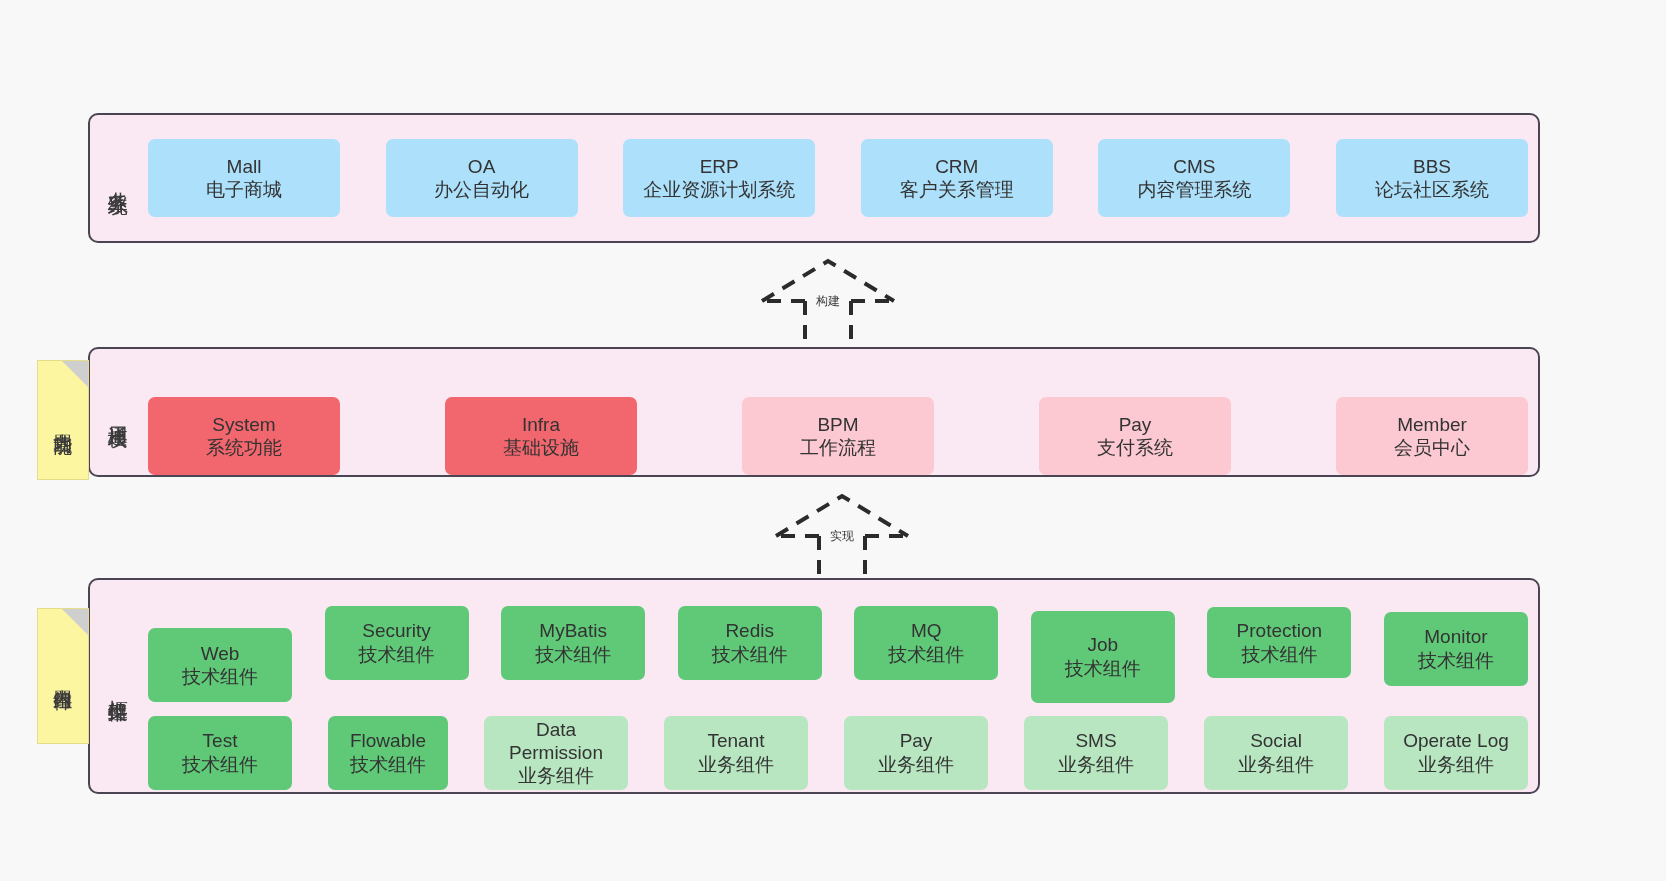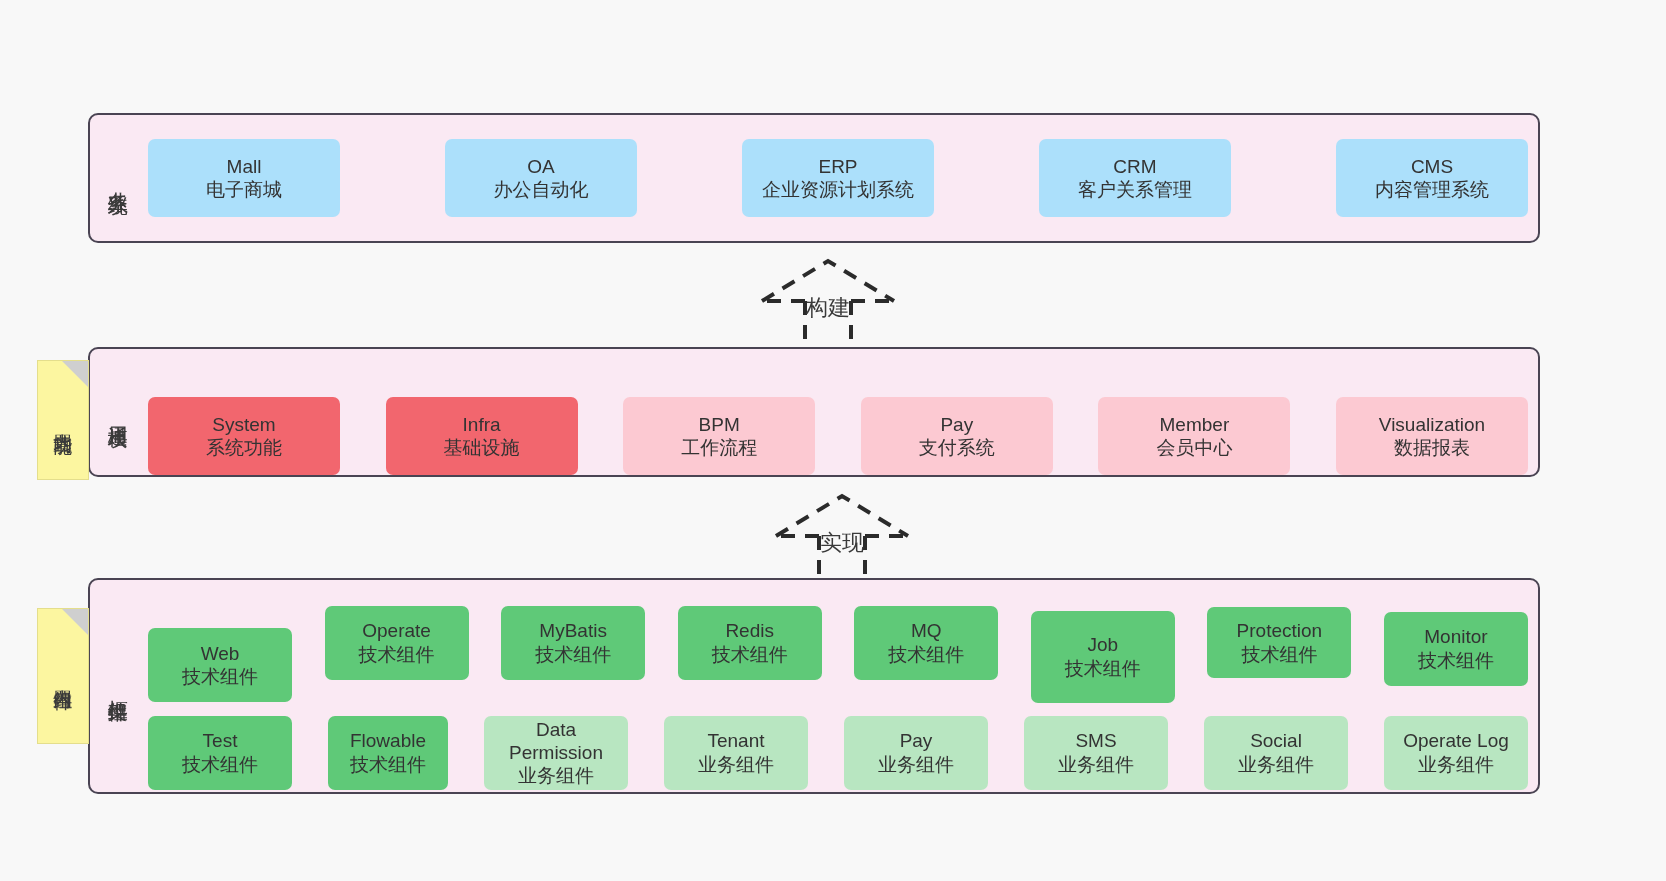--- a/index.html
+++ b/index.html
@@ -110,21 +110,21 @@
 
   
   .gen-arrow {
     position: absolute;
     z-index: 2;
   }
   .gen-arrow .gen-label {
     position: absolute;
     left: 50%;
     transform: translateX(-50%);
-    font-size: 22px;
+    font-size: 12px;
     color: #3a3a3a;
     background: transparent;
     white-space: nowrap;
     padding: 0 2px;
   }
 </style>
 </head>
 <body>
 
 <div id="canvas">
@@ -144,20 +144,24 @@
           <div class="l1">ERP</div>
           <div class="l2">企业资源计划系统</div>
         </div>
         <div class="card" style="background: rgb(172, 224, 251); width: 192px; height: 78px;">
           <div class="l1">CRM</div>
           <div class="l2">客户关系管理</div>
         </div>
         <div class="card" style="background: rgb(172, 224, 251); width: 192px; height: 78px;">
           <div class="l1">CMS</div>
           <div class="l2">内容管理系统</div>
+        </div>
+        <div class="card" style="background: rgb(172, 224, 251); width: 192px; height: 78px;">
+          <div class="l1">BBS</div>
+          <div class="l2">论坛社区系统</div>
         </div>
       </div>
   </div>
 
   <div class="gen-arrow" id="arrow-build" style="left:758px; top:255px; width:140px; height:90px;">
     <svg width="140" height="90" viewBox="0 0 140 90">
       <path d="M 4 46 L 70 6 L 136 46" fill="none" stroke="#2b2b2b" stroke-width="4" stroke-dasharray="14,10" stroke-linecap="butt"></path>
       <path d="M 47 46 L 4 46" fill="none" stroke="#2b2b2b" stroke-width="4" stroke-dasharray="14,10"></path>
       <path d="M 93 46 L 136 46" fill="none" stroke="#2b2b2b" stroke-width="4" stroke-dasharray="14,10"></path>
       <path d="M 47 46 L 47 90" fill="none" stroke="#2b2b2b" stroke-width="4" stroke-dasharray="14,10"></path>
@@ -187,24 +191,20 @@
           <div class="l2">工作流程</div>
         </div>
         <div class="card" style="background: rgb(252, 201, 210); width: 192px; height: 78px;">
           <div class="l1">Pay</div>
           <div class="l2">支付系统</div>
         </div>
         <div class="card" style="background: rgb(252, 201, 210); width: 192px; height: 78px;">
           <div class="l1">Member</div>
           <div class="l2">会员中心</div>
         </div>
-        <div class="card" style="background: rgb(252, 201, 210); width: 192px; height: 78px;">
-          <div class="l1">Visualization</div>
-          <div class="l2">数据报表</div>
-        </div>
       </div>
   </div>
 
   <div class="gen-arrow" id="arrow-implement" style="left:772px; top:490px; width:140px; height:88px;">
     <svg width="140" height="88" viewBox="0 0 140 88">
       <path d="M 4 46 L 70 6 L 136 46" fill="none" stroke="#2b2b2b" stroke-width="4" stroke-dasharray="14,10" stroke-linecap="butt"></path>
       <path d="M 47 46 L 4 46" fill="none" stroke="#2b2b2b" stroke-width="4" stroke-dasharray="14,10"></path>
       <path d="M 93 46 L 136 46" fill="none" stroke="#2b2b2b" stroke-width="4" stroke-dasharray="14,10"></path>
       <path d="M 47 46 L 47 88" fill="none" stroke="#2b2b2b" stroke-width="4" stroke-dasharray="14,10"></path>
       <path d="M 93 46 L 93 88" fill="none" stroke="#2b2b2b" stroke-width="4" stroke-dasharray="14,10"></path>
@@ -219,21 +219,21 @@
 
   <div class="band" id="band-framework" style="left:88px; top:578px; width:1452px; height:216px; align-items:stretch;">
     <div class="band-title">框架组件</div>
     <div class="band-body" style="flex-direction:column; justify-content:center; gap:13px;">
       <div id="framework-row1" style="display: flex; align-items: center; width: 100%; justify-content: space-between;">
           <div class="card" style="background: rgb(95, 201, 120); width: 144px; height: 74px; margin-top: 45px;">
             <div class="l1">Web</div>
             <div class="l2">技术组件</div>
           </div>
           <div class="card" style="background: rgb(95, 201, 120); width: 144px; height: 74px;">
-            <div class="l1">Operate</div>
+            <div class="l1">Security</div>
             <div class="l2">技术组件</div>
           </div>
           <div class="card" style="background: rgb(95, 201, 120); width: 144px; height: 74px;">
             <div class="l1">MyBatis</div>
             <div class="l2">技术组件</div>
           </div>
           <div class="card" style="background: rgb(95, 201, 120); width: 144px; height: 74px;">
             <div class="l1">Redis</div>
             <div class="l2">技术组件</div>
           </div>

